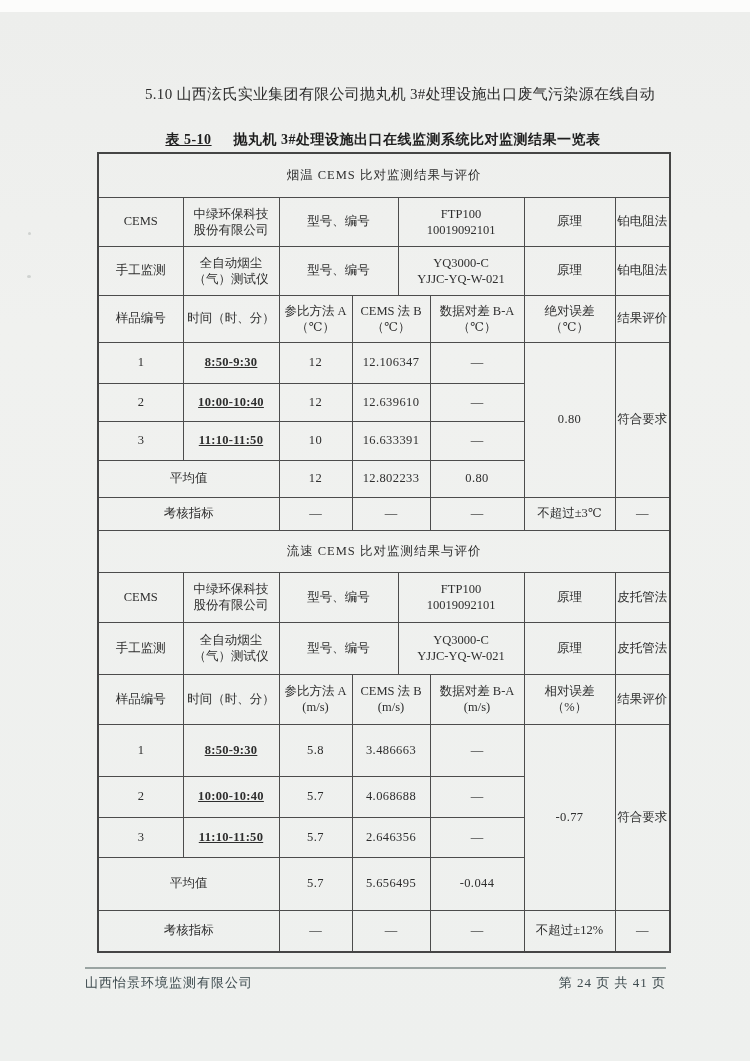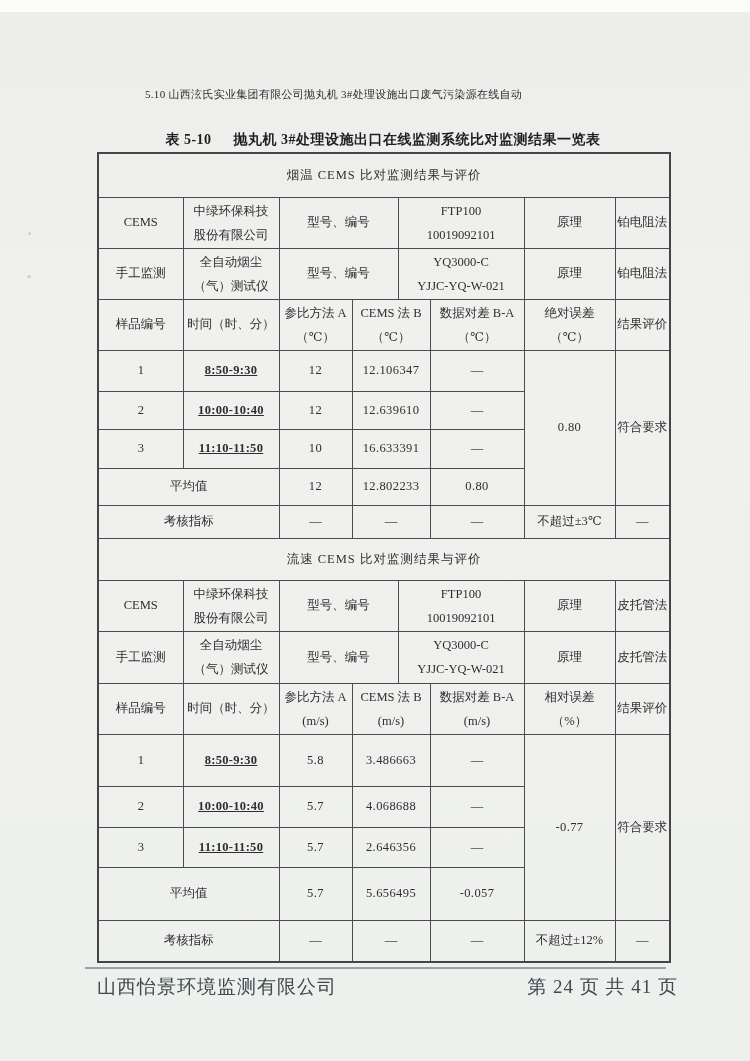--- a/index.html
+++ b/index.html
@@ -10,51 +10,51 @@
     position:relative;
     overflow:hidden;
   }
   .top-strip { position:absolute; left:0; top:0; width:750px; height:12px; background:#fcfcfb; }
   .scan-page {
     position:absolute; left:0; top:12px; width:750px; height:1049px;
     background:linear-gradient(180deg,#edeeec 0%,#f0f1ef 30%,#eef0ee 100%);
   }
   .intro {
     position:absolute; left:103px; top:82px; width:566px;
-    font-size:11px; line-height:24px; color:#2d2d2d; letter-spacing:0.3px;
+    font-size:15px; line-height:24px; color:#2d2d2d; letter-spacing:0.3px;
   }
   .intro .line1 { padding-left:42px; }
   .caption {
     position:absolute; left:97px; top:131px; width:572px;
     text-align:center; font-size:14px; font-weight:bold; color:#1f1f1f; letter-spacing:0.5px;
   }
-  .caption .cap-label { margin-right:22px; }
+  .caption .cap-label { margin-right:22px;text-decoration:underline; }
   table.report {
     position:absolute; left:97px; top:152px; width:572px;
     border-collapse:collapse; table-layout:fixed;
   }
   table.report td {
     border:1px solid #4c4c4c;
     text-align:center; vertical-align:middle;
     font-size:12.5px; color:#2e2e2e;
     overflow:hidden; padding:1px;
   }
   table.report { border:2px solid #454545; }
   td.section-title { font-size:15px; letter-spacing:1px; color:#262626; }
-  td.pre { white-space:pre-line; line-height:24px; }
+  td.pre { white-space:pre-line; line-height:16px; }
   td.time-cell { font-weight:600; letter-spacing:0.3px;text-decoration:underline; }
   td.num { letter-spacing:0.4px; }
   .footer-rule {
     position:absolute; left:85px; top:967px; width:581px; height:2px;
     background:#9aa4a2;
   }
   .footer {
     position:absolute; left:85px; top:974px; width:581px;
     display:flex; justify-content:space-between;
-    font-size:19px; color:#3d4a4e; letter-spacing:1px;margin-left:12px;
+    font-size:13px; color:#3d4a4e; letter-spacing:1px;
   }
   .speck { position:absolute; background:#cfd2d0; border-radius:50%; }
 </style>
 </head>
 <body>
 
 <div class="top-strip"></div>
 <div class="scan-page"></div>
 
 <div class="intro">
@@ -208,21 +208,21 @@
     <td>3</td>
     <td class="time-cell">11:10-11:50</td>
     <td class="num">5.7</td>
     <td colspan="2" class="num">2.646356</td>
     <td>—</td>
   </tr>
   <tr style="height:53px">
     <td colspan="2">平均值</td>
     <td class="num">5.7</td>
     <td colspan="2" class="num">5.656495</td>
-    <td class="num">-0.057</td>
+    <td class="num">-0.044</td>
   </tr>
   <tr style="height:42px">
     <td colspan="2">考核指标</td>
     <td>—</td>
     <td colspan="2">—</td>
     <td>—</td>
     <td>不超过±12%</td>
     <td>—</td>
   </tr>
 </tbody>

